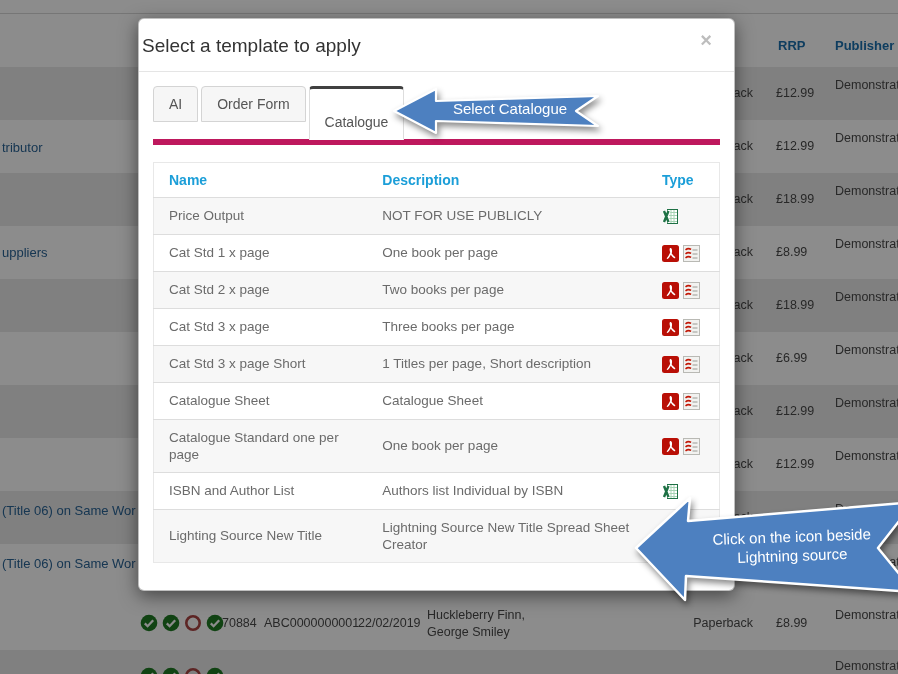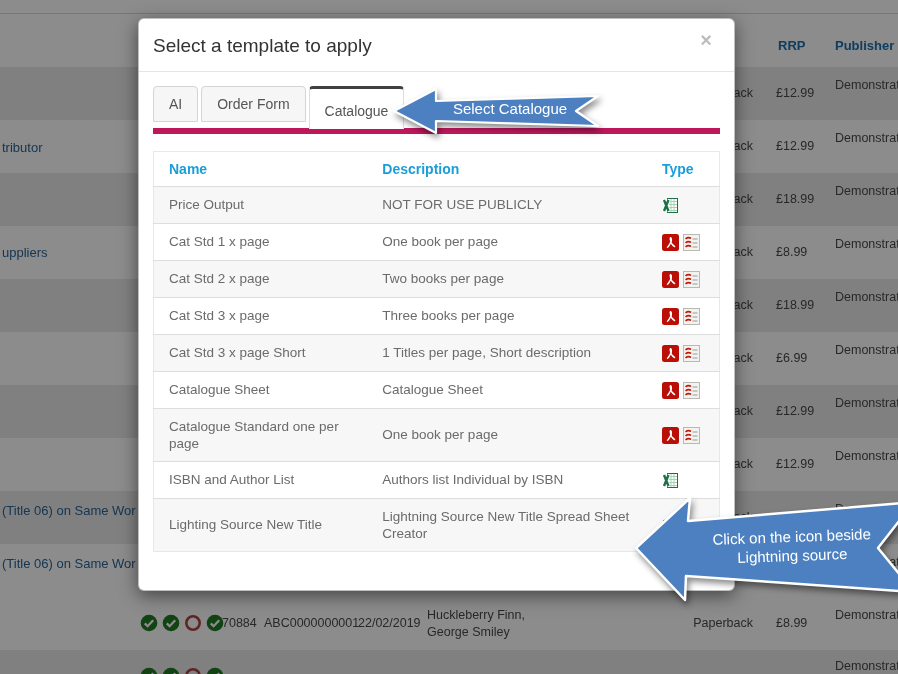--- a/index.html
+++ b/index.html
@@ -24,33 +24,33 @@
   .bg-title{position:absolute;left:427px;top:10px;width:132px;line-height:17px;}
   .sicon{position:absolute;top:17px;width:18px;height:18px;display:inline-block;}
 
   
   .overlay{position:absolute;inset:0;background:rgba(0,0,0,0.45);z-index:10;}
 
   
   .modal{position:absolute;left:138px;top:18px;width:595px;min-height:571px;z-index:20;
          background:#fff;border:1px solid rgba(0,0,0,.25);border-radius:6px;
          box-shadow:0 5px 18px rgba(0,0,0,.5);}
-  .modal-header{position:relative;padding:16px 14px 14px 14px;border-bottom:1px solid #e5e5e5;}
+  .modal-header{position:relative;padding:16px 14px 14px 3px;border-bottom:1px solid #e5e5e5;}
   .modal-title{margin:0;font-size:19px;font-weight:400;color:#333;}
   .modal-close{position:absolute;top:10px;right:16px;background:none;border:none;cursor:pointer;
                font-size:20px;font-weight:bold;color:#bdbdbd;line-height:1;}
   .modal-body{padding:14px;}
 
   
   .tabs{display:flex;list-style:none;margin:0;padding:0;border-bottom:6px solid #be185d;}
   .tabs li{margin-right:3px;margin-bottom:-1px;}
   .tabs a{display:block;padding:9px 15px;font-size:14px;color:#555;text-decoration:none;
           background:#f6f6f6;border:1px solid #d4d4d4;border-radius:4px 4px 0 0;}
   .tabs li.active a{background:#fff;border-color:#ddd;border-top:3px solid #404040;
-                    border-bottom:1px solid #fff;padding-top:14px;}
+                    border-bottom:1px solid #fff;padding-top:25px;}
 
   
   .tpl-table{width:100%;border-collapse:collapse;margin-top:17px;font-size:13.5px;
              border:1px solid #e8e8e8;}
   .tpl-table th{text-align:left;color:#1b9ed8;font-size:14px;font-weight:bold;
                 padding:9px 15px;border-bottom:1px solid #ddd;background:#fff;}
   .tpl-table td{padding:9px 15px;color:#6b6b6b;line-height:17px;border-top:1px solid #ddd;vertical-align:middle;}
   .tpl-table thead tr th:nth-child(1){width:192px;}
   .tpl-table thead tr th:nth-child(2){width:262px;}
   .tpl-table tbody tr:nth-child(odd) td{background:#f7f7f7;}

